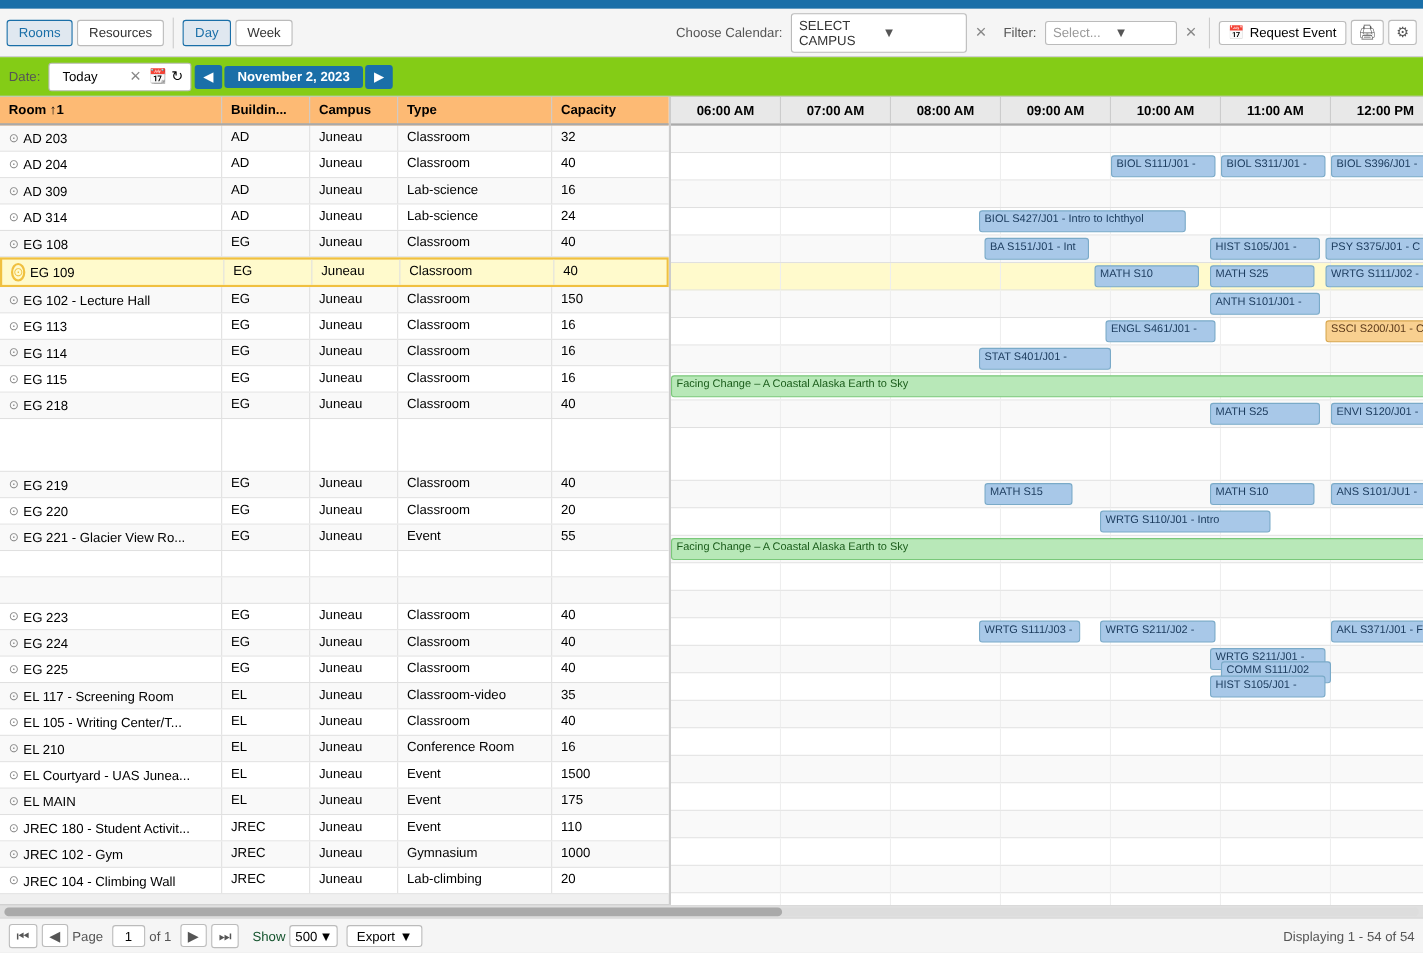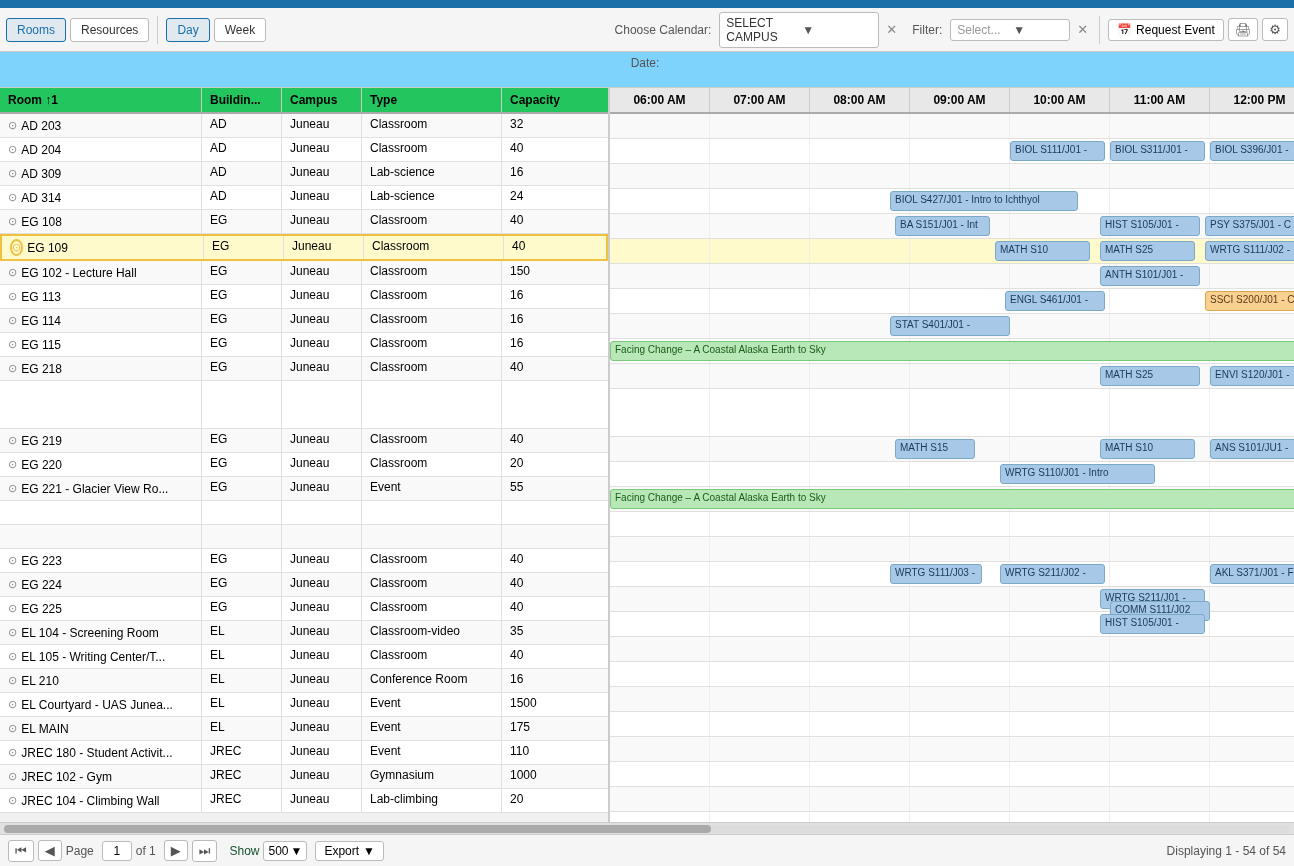--- a/index.html
+++ b/index.html
@@ -80,26 +80,25 @@
       cursor: pointer;
       color: #888;
       font-size: 13px;
       padding: 0 3px;
     }
 
     
     .date-bar {
       display: flex;
       align-items: center;
-      background: #7dd3fc;
+      background: #84cc16;
       border-bottom: 1px solid #ccc;
       padding: 4px 8px;
       height: 36px;
-      gap: 20px;
-      flex-direction: column;
+      gap: 3px;
     }
     .date-input {
       border: 1px solid #bbb;
       border-radius: 3px;
       background: #fff;
       padding: 3px 6px;
       width: 80px;
       font-size: 12px;
     }
     .date-nav {
@@ -145,21 +144,21 @@
       display: flex;
       flex-direction: column;
       min-width: 610px;
       max-width: 610px;
       border-right: 2px solid #ccc;
       overflow-y: auto;
       overflow-x: hidden;
     }
     .fixed-header {
       display: flex;
-      background: #22c55e;
+      background: #fdba74;
       border-bottom: 2px solid #aaa;
       position: sticky;
       top: 0;
       z-index: 10;
     }
     .col-room { width: 202px; min-width: 202px; padding: 5px 8px; border-right: 1px solid #ccc; font-weight: bold; }
     .col-building { width: 80px; min-width: 80px; padding: 5px 8px; border-right: 1px solid #ccc; font-weight: bold; }
     .col-campus { width: 80px; min-width: 80px; padding: 5px 8px; border-right: 1px solid #ccc; font-weight: bold; }
     .col-type { width: 140px; min-width: 140px; padding: 5px 8px; border-right: 1px solid #ccc; font-weight: bold; }
     .col-capacity { width: 76px; min-width: 76px; padding: 5px 8px; font-weight: bold; }
@@ -527,21 +526,21 @@
             <span>EG 225</span>
           </div>
         <div class="cell-building">EG</div>
         <div class="cell-campus">Juneau</div>
         <div class="cell-type">Classroom</div>
         <div class="cell-capacity">40</div>
       </div>
       <div class="fixed-row">
         <div class="cell-room">
             <span class="room-icon">⊙</span>
-            <span>EL 104 - Screening Room</span>
+            <span>EL 117 - Screening Room</span>
           </div>
         <div class="cell-building">EL</div>
         <div class="cell-campus">Juneau</div>
         <div class="cell-type">Classroom-video</div>
         <div class="cell-capacity">35</div>
       </div>
       <div class="fixed-row">
         <div class="cell-room">
             <span class="room-icon">⊙</span>
             <span>EL 105 - Writing Center/T...</span>

